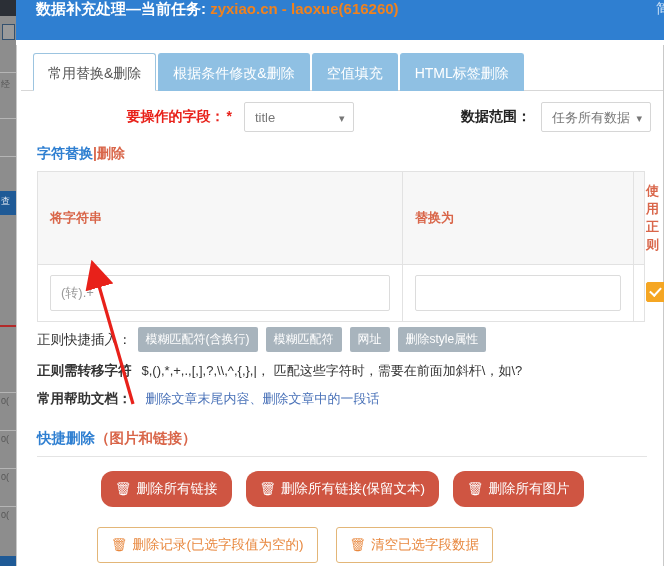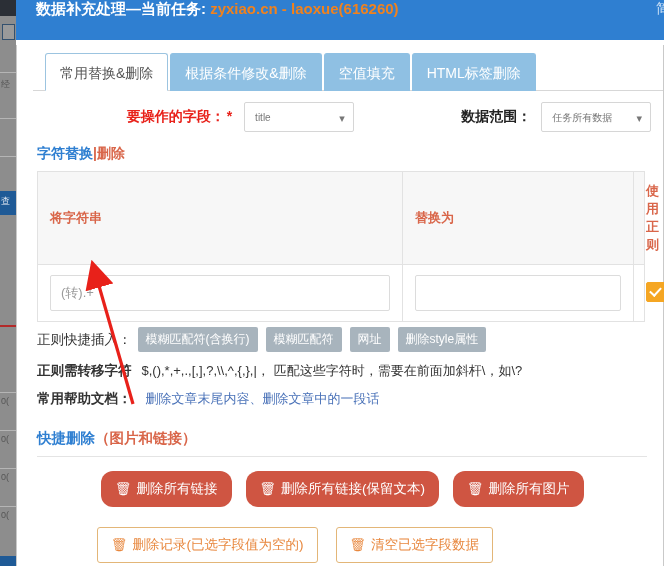--- a/index.html
+++ b/index.html
@@ -49,21 +49,21 @@
 
   
   #win-body{
     position:relative;height:526px;background:#fff;
     border-left:1px solid #c9c9c9;border-right:1px solid #c9c9c9;
     box-sizing:border-box;
   }
 
   
   #tabstrip{
-    position:relative;height:46px;margin:5px 0 0 16px;
+    position:relative;height:46px;margin:5px 0 0 4px;
     padding-left:12px;box-sizing:border-box;
     display:flex;align-items:flex-end;gap:2px;
   }
   #tabstrip::after{
     content:"";position:absolute;left:0;right:0;bottom:0;height:1px;background:#d7d7d7;
   }
   .tab{
     height:38px;line-height:38px;padding:0 14px;
     background:#8fc0e3;color:#ffffff;font-size:14px;
     border:1px solid #8fc0e3;border-bottom:none;
@@ -82,21 +82,21 @@
   }
   .lbl-required{color:#e8211a;font-weight:bold;font-size:14px;white-space:nowrap;}
   .lbl-strong{color:#222;font-weight:bold;font-size:14px;white-space:nowrap;}
   .star{color:#e8211a;font-weight:bold;margin-left:2px;}
   .selectbox{
     position:relative;display:inline-block;
     border:1px solid #d6d6d6;background:#fff;border-radius:2px;
     height:30px;line-height:30px;box-sizing:border-box;cursor:pointer;
   }
   .selectbox .val{
-    display:block;padding:0 26px 0 10px;font-size:10px;color:#777;
+    display:block;padding:0 26px 0 10px;font-size:13px;color:#777;
     white-space:nowrap;overflow:hidden;
   }
   .selectbox .caret{
     position:absolute;right:8px;top:0;height:30px;line-height:30px;
     font-size:11px;color:#777;
   }
   #sel-field{width:110px;margin-left:12px;}
   #sel-scope{width:110px;margin-left:10px;}
 
   

